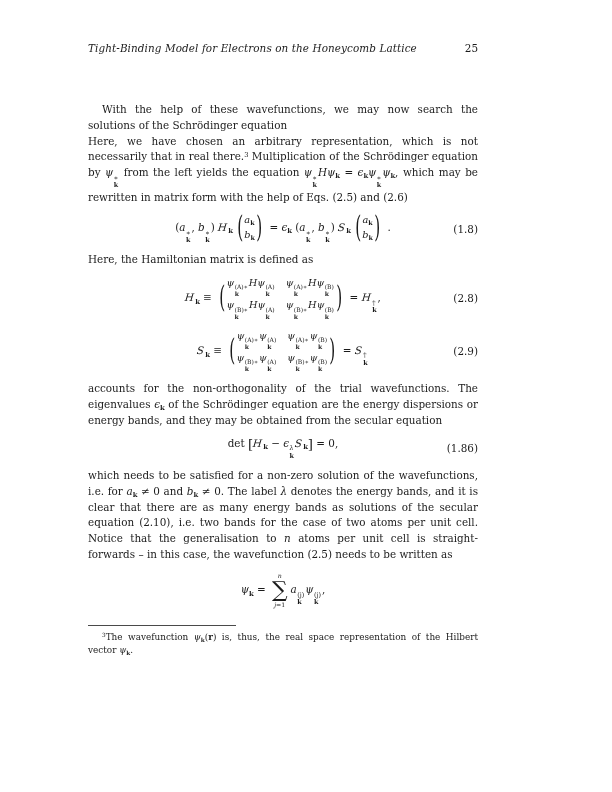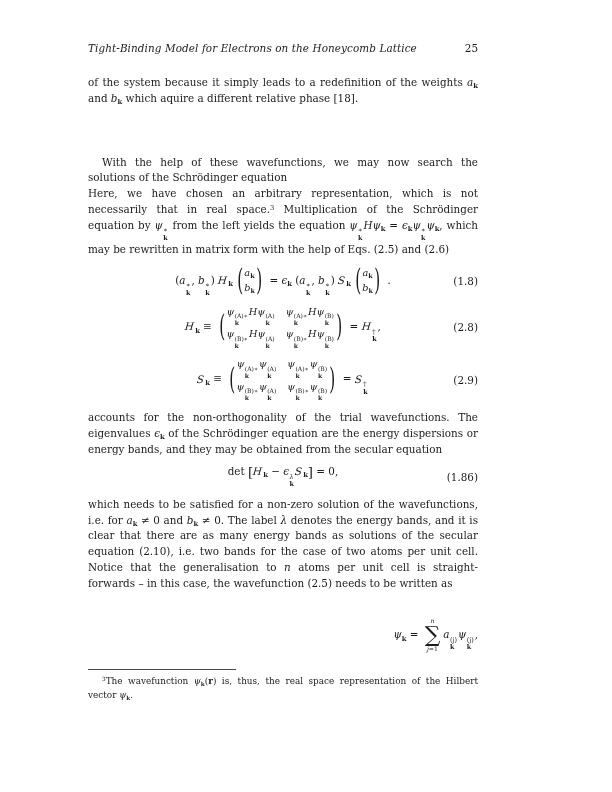--- a/index.html
+++ b/index.html
@@ -39,25 +39,24 @@
 </head>
 <body>
 
 <div class="page">
 
   <div class="runhead">
     <span class="title">Tight-Binding Model for Electrons on the Honeycomb Lattice</span>
     <span class="pnum">25</span>
   </div>
 
-  <p><span class="rm">of the system because it simply leads to a redefinition of the weights </span><span class="it">a</span><sub><span class="bf">k</span></sub><span class="rm"> and </span><span class="it">b</span><sub><span class="bf">k</span></sub><span class="rm"> which aquire a different relative phase [18].</span></p>
   <p class="ind"><span class="rm">With the help of these wavefunctions, we may now search the solutions of the Schrödinger equation</span></p>
 
 
-  <p><span class="rm">Here, we have chosen an arbitrary representation, which is not necessarily that in real space.</span><sup><span class="rm">3</span></sup><span class="rm"> Multiplication of the Schrödinger equation by </span><span class="it">ψ</span><span class="stack">
+  <p><span class="rm">Here, we have chosen an arbitrary representation, which is not necessarily that in real there.</span><sup><span class="rm">3</span></sup><span class="rm"> Multiplication of the Schrödinger equation by </span><span class="it">ψ</span><span class="stack">
         <span class="st-t"><span class="rm">∗</span></span>
         <span class="st-b"><span class="bf">k</span></span>
       </span><span class="rm"> from the left yields the equation </span><span class="it">ψ</span><span class="stack">
         <span class="st-t"><span class="rm">∗</span></span>
         <span class="st-b"><span class="bf">k</span></span>
       </span><span class="it">Hψ</span><sub><span class="bf">k</span></sub><span class="rm"> = </span><span class="it">ϵ</span><sub><span class="bf">k</span></sub><span class="it">ψ</span><span class="stack">
         <span class="st-t"><span class="rm">∗</span></span>
         <span class="st-b"><span class="bf">k</span></span>
       </span><span class="it">ψ</span><sub><span class="bf">k</span></sub><span class="rm">, which may be rewritten in matrix form with the help of Eqs. (2.5) and (2.6)</span></p>
 
@@ -85,20 +84,21 @@
           <span class="paren">(</span>
           <span class="cells" style="grid-template-columns: repeat(1, auto);">
             <span class="cell"><span class="it">a</span><sub><span class="bf">k</span></sub></span>
             <span class="cell"><span class="it">b</span><sub><span class="bf">k</span></sub></span>
           </span>
           <span class="paren">)</span>
         </span><span class="rm"> .</span></span>
     <span class="eqnum">(1.8)</span>
   </div>
 
+  <p><span class="rm">Here, the Hamiltonian matrix is defined as</span></p>
 
   <div class="disp">
     <span class="eq"><span class="cal">H</span><sub><span class="bf">k</span></sub><span class="rm"> ≡ </span><span class="mat">
           <span class="paren">(</span>
           <span class="cells" style="grid-template-columns: repeat(2, auto);">
             <span class="cell"><span class="it">ψ</span><span class="stack">
                 <span class="st-t"><span class="rm">(A)∗</span></span>
                 <span class="st-b"><span class="bf">k</span></span>
               </span><span class="it">Hψ</span><span class="stack">
                 <span class="st-t"><span class="rm">(A)</span></span>
@@ -181,21 +181,21 @@
   <div class="disp">
     <span class="eq"><span class="rm">det </span><span class="bigdelim">[</span><span class="cal">H</span><sub><span class="bf">k</span></sub><span class="rm"> − </span><span class="it">ϵ</span><span class="stack">
           <span class="st-t"><span class="it">λ</span></span>
           <span class="st-b"><span class="bf">k</span></span>
         </span><span class="cal">S</span><sub><span class="bf">k</span></sub><span class="bigdelim">]</span><span class="rm"> = 0,</span></span>
     <span class="eqnum">(1.86)</span>
   </div>
 
   <p><span class="rm">which needs to be satisfied for a non-zero solution of the wavefunctions, i.e. for </span><span class="it">a</span><sub><span class="bf">k</span></sub><span class="rm"> ≠ 0 and </span><span class="it">b</span><sub><span class="bf">k</span></sub><span class="rm"> ≠ 0. The label </span><span class="it">λ</span><span class="rm"> denotes the energy bands, and it is clear that there are as many energy bands as solutions of the secular equation (2.10), i.e. two bands for the case of two atoms per unit cell. Notice that the generalisation to </span><span class="it">n</span><span class="rm"> atoms per unit cell is straight-forwards – in this case, the wavefunction (2.5) needs to be written as</span></p>
 
-  <div class="disp" style="margin-top:25px;justify-content:flex-end;">
+  <div class="disp" style="margin-top:9px;">
     <span class="eq"><span class="it">ψ</span><sub><span class="bf">k</span></sub><span class="rm"> = </span><span class="bigop">
           <span class="lim"><span class="it">n</span></span>
           <span class="op"><span class="rm">∑</span></span>
           <span class="lim"><span class="it">j</span><span class="rm">=1</span></span>
         </span><span class="it">a</span><span class="stack">
           <span class="st-t"><span class="rm">(j)</span></span>
           <span class="st-b"><span class="bf">k</span></span>
         </span><span class="it">ψ</span><span class="stack">
           <span class="st-t"><span class="rm">(j)</span></span>
           <span class="st-b"><span class="bf">k</span></span>

